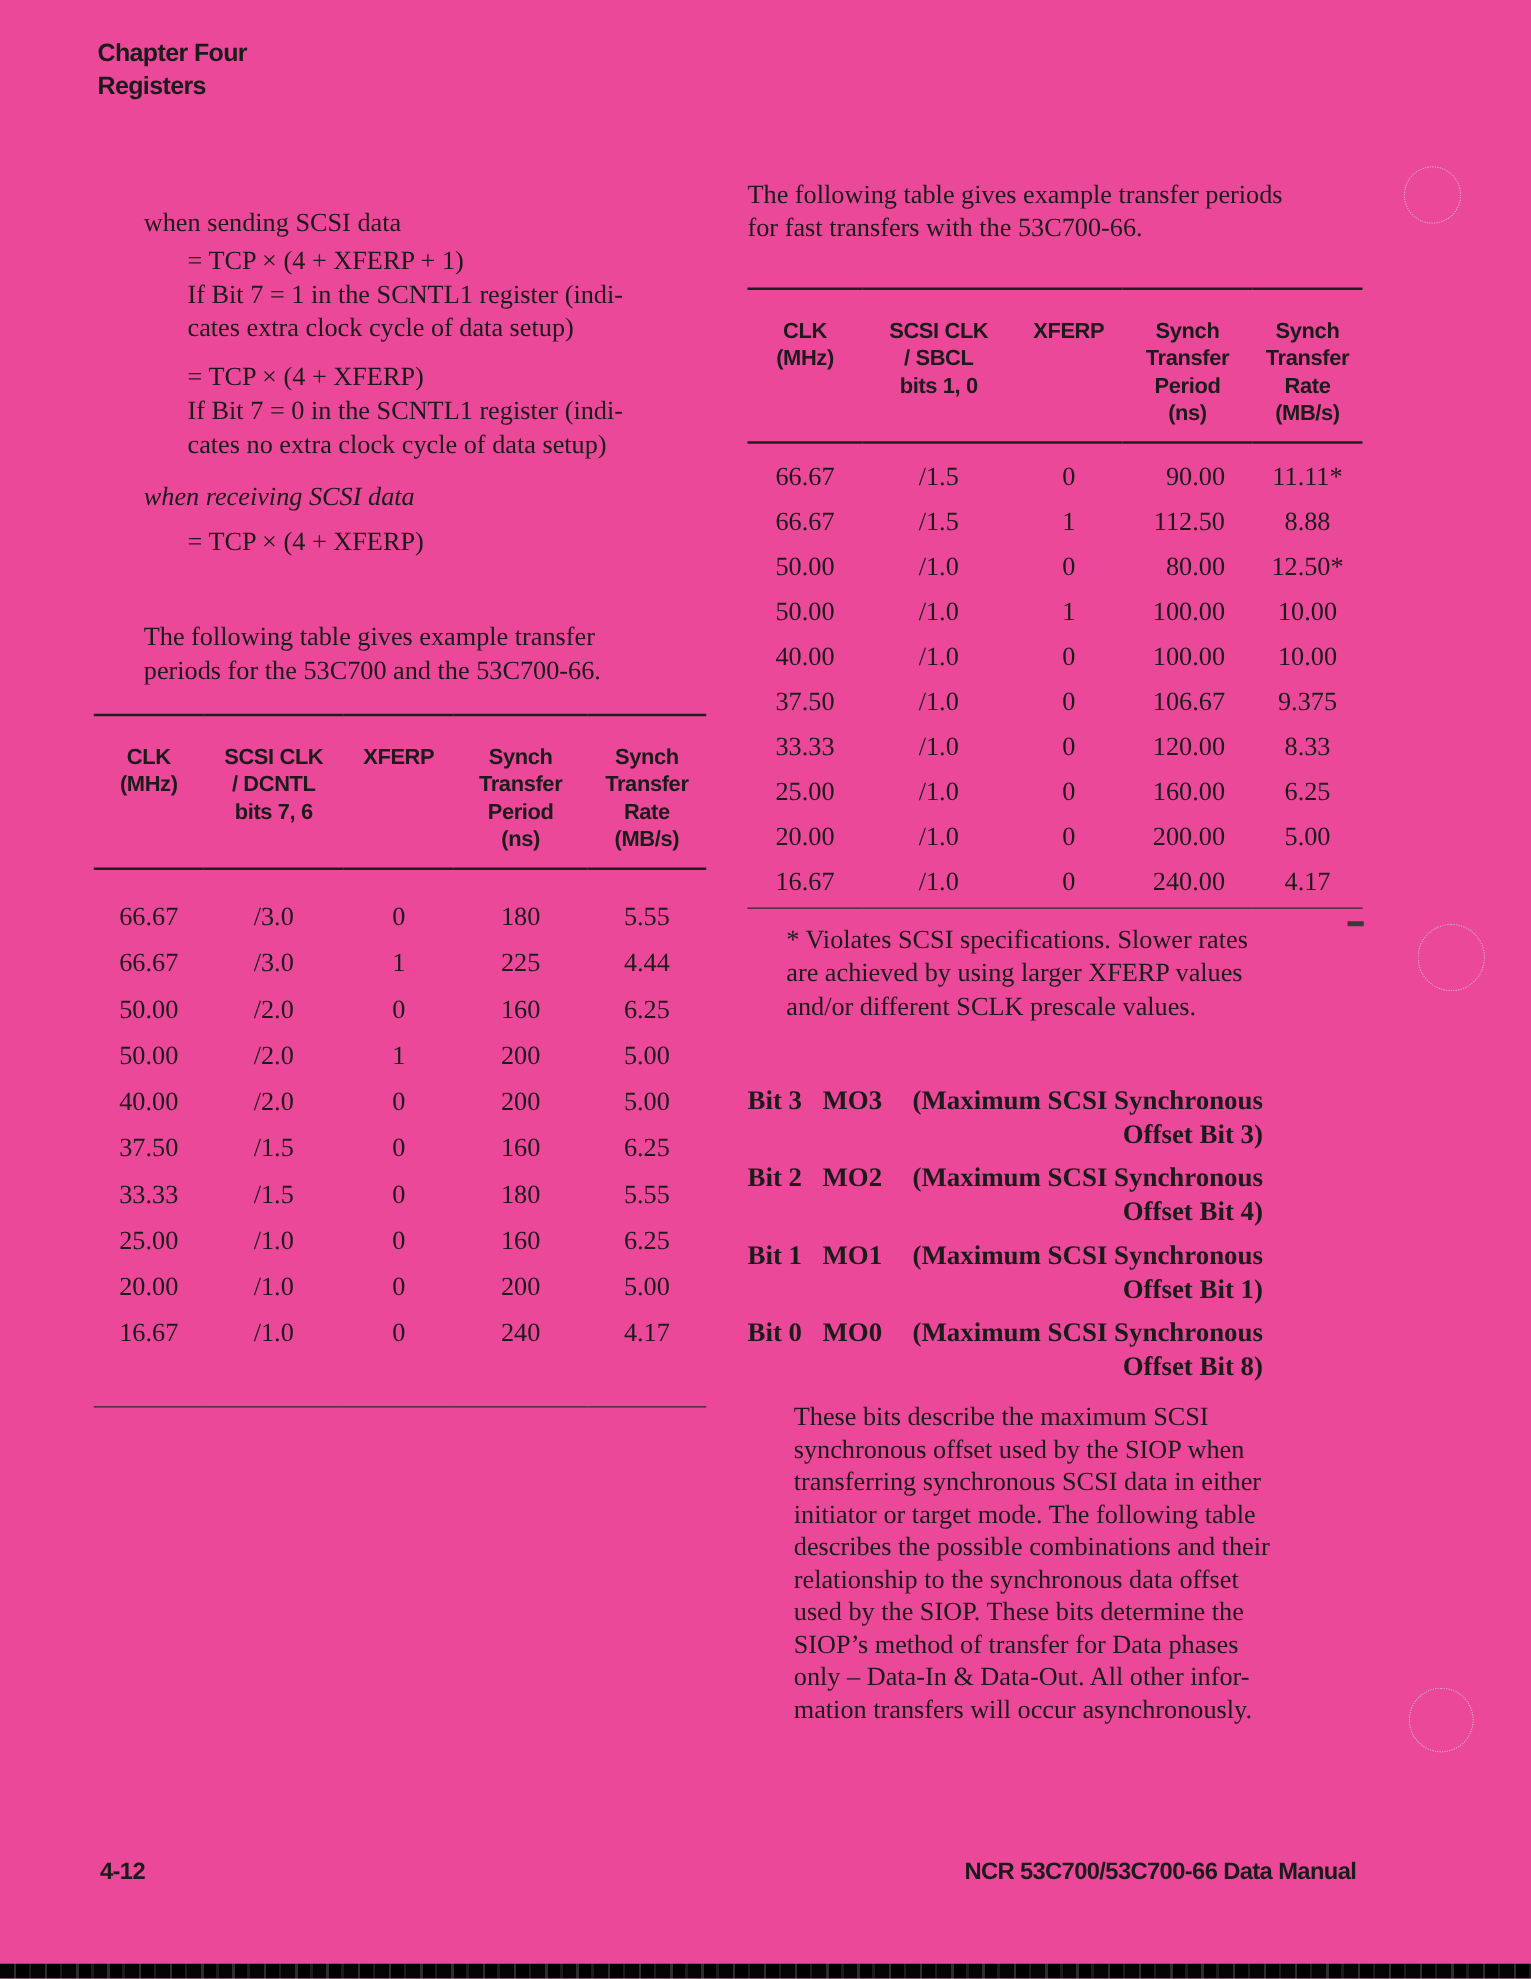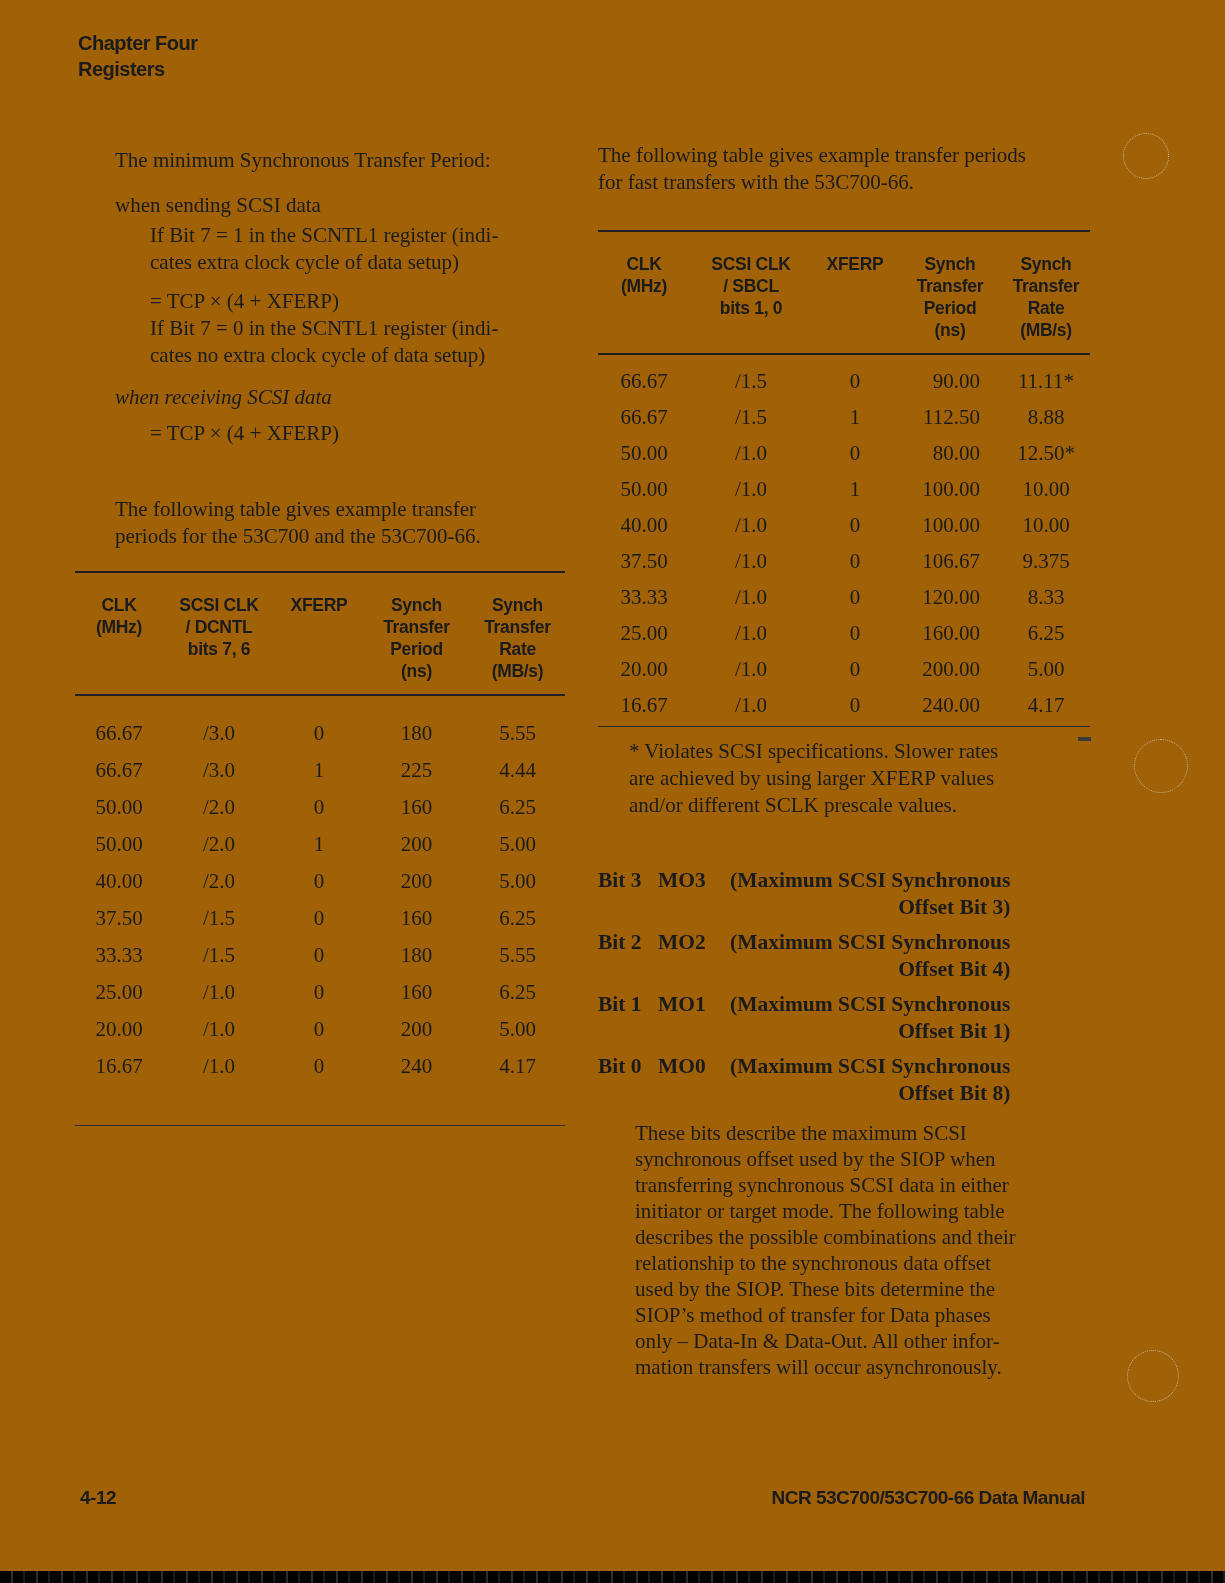--- a/index.html
+++ b/index.html
@@ -1,20 +1,20 @@
 <!DOCTYPE html>
 <html><head>
 <meta charset="utf-8">
 <style>
   html,body { margin:0; padding:0; background:#e8e8e6; }
   .page {
     position:relative;
     width:1225px; height:1583px;
     margin:0 auto;
-    background:#a16207;
+    background:#ec4899;
     color:#1b1b1b;
     font-family:"Liberation Serif", serif;
     overflow:hidden;
   }
 
   
   .sans { font-family:"Liberation Sans", sans-serif; font-weight:bold; letter-spacing:-0.5px; }
 
   .chapter { position:absolute; left:78px; top:30px; font-size:20px; line-height:26px; }
 
@@ -92,25 +92,25 @@
 <body>
 
 <div class="page">
 
   <div class="chapter sans">
     <div>Chapter Four</div>
     <div>Registers</div>
   </div>
 
   <section class="col-left">
-    <p>The minimum Synchronous Transfer Period:</p>
 
     <p class="sending-label">when sending SCSI data</p>
 
     <div class="formula-block">
+      <p>= TCP × (4 + XFERP + 1)</p>
       <p class="pre">If Bit 7 = 1 in the SCNTL1 register (indi-
 cates extra clock cycle of data setup)</p>
     </div>
 
     <div class="formula-block2">
       <p>= TCP × (4 + XFERP)</p>
       <p class="pre">If Bit 7 = 0 in the SCNTL1 register (indi-
 cates no extra clock cycle of data setup)</p>
     </div>
 

